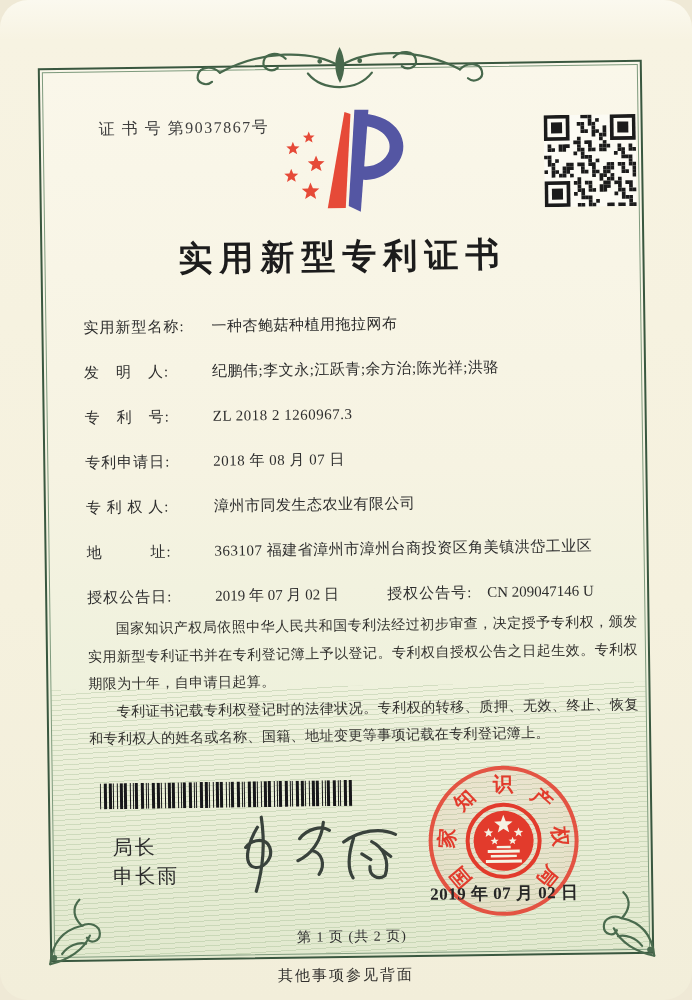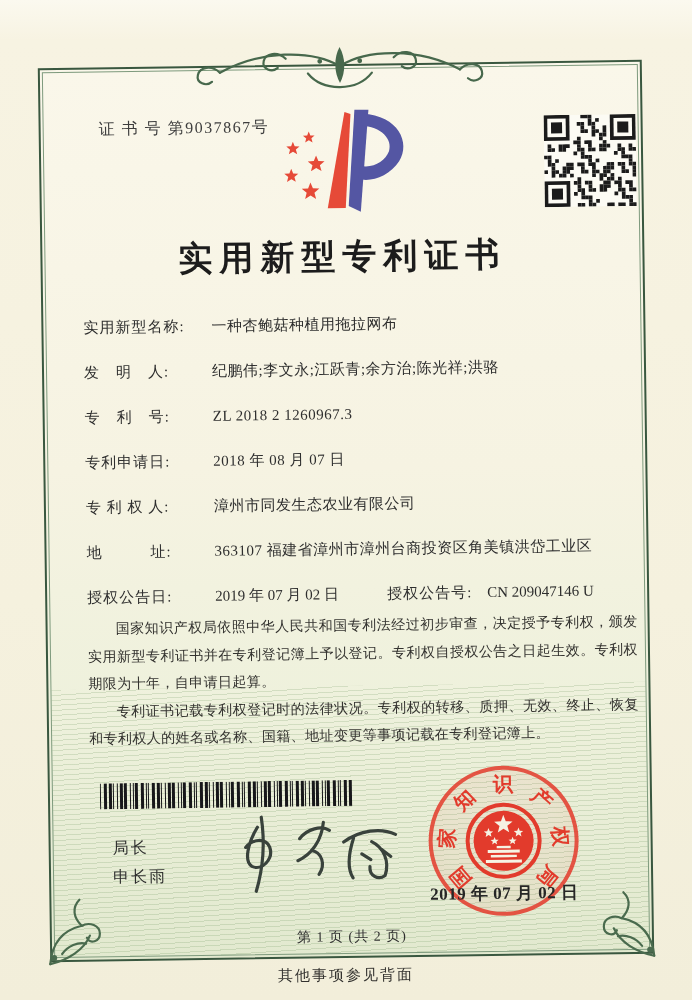--- a/index.html
+++ b/index.html
@@ -4,20 +4,21 @@
 <style>
   html,body{margin:0;padding:0;}
   body{
     width:692px;height:1000px;overflow:hidden;
     font-family:"Liberation Serif","DejaVu Serif",serif;
     background:#efe9d6;
   }
   .paper{
     position:relative;width:692px;height:1000px;
     background:linear-gradient(180deg,#fbf9ef 0%,#f7f3e2 4%,#f5f1de 60%,#f2eeda 100%);
+    border-radius:28px;
   }
   .frame{
     position:absolute;left:44px;top:64px;width:604px;height:894px;
     border:2px solid #39573f;
     background:linear-gradient(180deg,#faf7ea 0%,#f6f3e2 45%,#eef1dc 72%,#e2e9cf 100%);
     transform:rotate(-0.8deg);
     box-sizing:border-box;
   }
   .frame::before{
     content:"";position:absolute;inset:2px;border:1px solid #7e9a7d;pointer-events:none;
@@ -47,21 +48,21 @@
   .grantrow .pair1{flex:0 0 300px;display:flex;}
   .grantrow .pair2{flex:1;display:flex;}
   .grantrow .glabel{flex:0 0 128px;letter-spacing:1px;}
   .grantrow .glabel2{flex:0 0 100px;letter-spacing:1px;}
   .paras{position:absolute;left:40px;top:546px;width:550px;}
   .paras p{
     margin:0;text-indent:2em;font-size:14px;line-height:1.97;letter-spacing:0.4px;
     color:#33322f;text-align:justify;
   }
   .barcode{position:absolute;left:50px;top:714px;width:258px;height:26px;}
-  .exec{position:absolute;left:62px;top:764px;font-size:16px;color:#2d2d2d;}
+  .exec{position:absolute;left:62px;top:764px;font-size:20px;color:#2d2d2d;}
   .exec div{line-height:29px;letter-spacing:2px;}
   .signature{position:absolute;left:145px;top:742px;}
   .seal{
     position:absolute;left:378px;top:702px;width:150px;height:150px;border-radius:50%;
     border:4px solid rgba(227,59,44,0.85);
     background:radial-gradient(circle,rgba(230,57,45,0.05) 55%,rgba(230,57,45,0.10) 100%);
     box-sizing:border-box;
   }
   .seal-char{
     position:absolute;left:50%;top:50%;width:24px;height:24px;margin:-12px 0 0 -12px;

